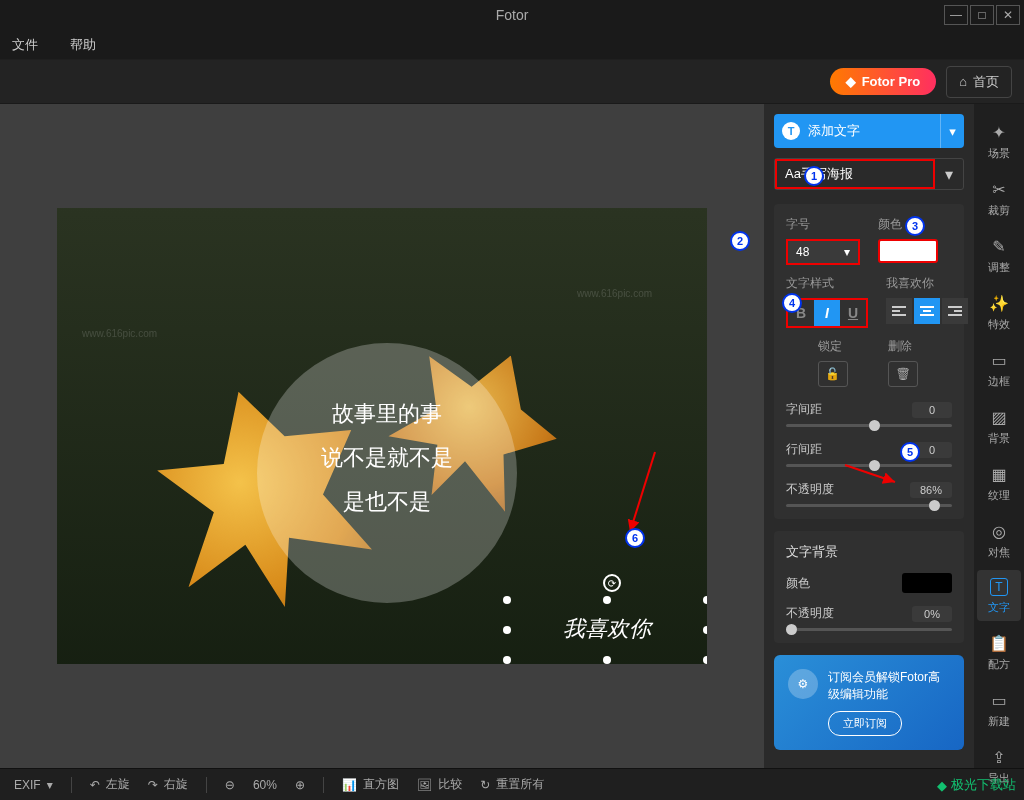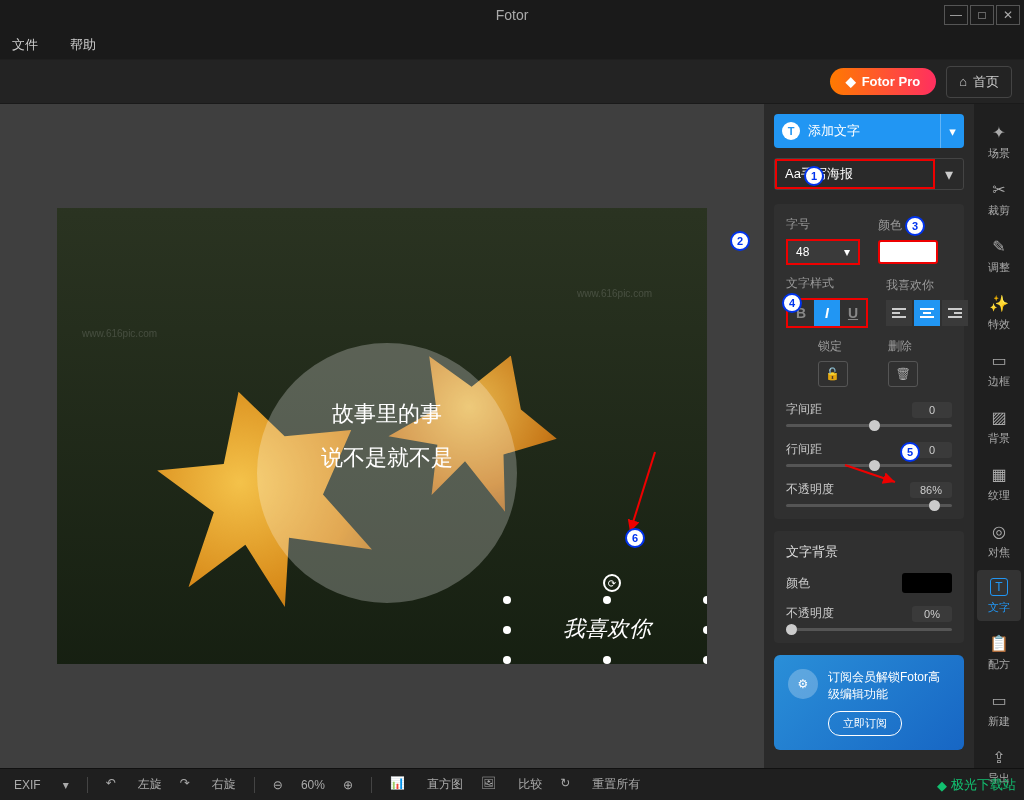--- a/index.html
+++ b/index.html
@@ -32,21 +32,21 @@
 .sel-text { position: absolute; width: 100%; text-align: center; top: 14px; color: #fff; font-size: 22px; font-family: "KaiTi", serif; font-style: italic; }
 .rotate-handle { position: absolute; left: 96px; top: -26px; width: 18px; height: 18px; border: 2px solid #fff; border-radius: 50%; display: flex; align-items: center; justify-content: center; color: #fff; font-size: 10px; }
 .watermark { position: absolute; color: rgba(255,255,255,0.15); font-size: 10px; }
 
 
 .right-panel { width: 210px; background: #2a2a2a; padding: 10px 10px; overflow-y: auto; }
 .add-text-btn { background: #2196f3; color: #fff; padding: 8px; border-radius: 4px; display: flex; align-items: center; gap: 8px; font-size: 13px; margin-bottom: 10px; position: relative; }
 .add-text-btn .arrow { position: absolute; right: 0; top: 0; bottom: 0; width: 24px; border-left: 1px solid rgba(255,255,255,0.3); display: flex; align-items: center; justify-content: center; }
 .font-dropdown { border: 2px solid #e00; padding: 4px 8px; display: flex; align-items: center; justify-content: space-between; font-size: 13px; color: #fff; margin-bottom: 14px; position: relative; }
 .panel-section { background: #303030; padding: 12px; border-radius: 4px; margin-bottom: 12px; font-size: 12px; }
-.panel-row { display: flex; gap: 18px; margin-bottom: 8px; align-items: center; }
+.panel-row { display: flex; gap: 18px; margin-bottom: 8px; }
 .panel-col { flex: 1; }
 .panel-label { color: #999; font-size: 12px; margin-bottom: 6px; display: block; }
 .size-dropdown { border: 2px solid #e00; padding: 4px 8px; display: flex; align-items: center; justify-content: space-between; color: #fff; background: #3a3a3a; font-size: 12px; }
 .color-swatch { width: 60px; height: 24px; background: #fff; border: 2px solid #e00; border-radius: 3px; }
 .style-btns { display: flex; gap: 0; border: 2px solid #e00; width: fit-content; }
 .style-btn { width: 26px; height: 26px; display: flex; align-items: center; justify-content: center; color: #888; font-size: 14px; font-weight: bold; }
 .style-btn.active { background: #2196f3; color: #fff; }
 .align-btns { display: flex; gap: 0; }
 .align-btn { width: 26px; height: 26px; display: flex; align-items: center; justify-content: center; background: #3a3a3a; margin-right: 2px; }
 .align-btn.active { background: #2196f3; }
@@ -63,21 +63,21 @@
 .promo-btn { border: 1px solid #fff; border-radius: 12px; padding: 4px 14px; margin-top: 8px; font-size: 11px; display: inline-block; }
 
 
 .right-toolbar { width: 50px; background: #1f1f1f; display: flex; flex-direction: column; align-items: center; padding-top: 10px; gap: 4px; }
 .tool-item { width: 44px; padding: 8px 0 6px; display: flex; flex-direction: column; align-items: center; gap: 4px; color: #aaa; font-size: 11px; cursor: pointer; border-radius: 4px; }
 .tool-item.active { background: #333; color: #2196f3; }
 .tool-icon { width: 20px; height: 20px; display: flex; align-items: center; justify-content: center; font-size: 16px; }
 
 
 .bottombar { height: 32px; background: #1f1f1f; display: flex; align-items: center; padding: 0 14px; gap: 18px; font-size: 12px; color: #aaa; border-top: 1px solid #111; }
-.bb-item { display: flex; gap: 22px; }
+.bb-item { display: flex; align-items: center; gap: 6px; }
 .bb-sep { width: 1px; height: 16px; background: #444; }
 
 
 .annot { position: absolute; width: 20px; height: 20px; border: 2px solid #0033ee; background: #fff; color: #0033ee; border-radius: 50%; display: flex; align-items: center; justify-content: center; font-size: 11px; font-weight: bold; z-index: 100; }
 .red-arrow { position: absolute; z-index: 99; pointer-events: none; }
 
 .align-lines { display:flex; flex-direction:column; gap:2px; width:14px; }
 .align-lines span { height:2px; background:#ccc; }
 
 .footer-watermark { position: absolute; right: 8px; bottom: 6px; font-size: 13px; color: #12c070; display: flex; align-items: center; gap: 4px; z-index: 200; }
@@ -113,20 +113,21 @@
 <div class="main">
 
   <div class="canvas-area">
     <div class="canvas">
       <div class="leaf1"></div>
       <div class="leaf2"></div>
       <div class="circle-overlay"></div>
       <div class="poem">
         <div>故事里的事</div>
         <div>说不是就不是</div>
+        <div>是也不是</div>
       </div>
       <span class="watermark" style="left:25px; top:120px;">www.616pic.com</span>
       <span class="watermark" style="left:520px; top:80px;">www.616pic.com</span>
 
       <div class="text-selection">
         <div class="rotate-handle">⟳</div>
         <div class="sel-handle" style="left:-4px; top:-4px;"></div>
         <div class="sel-handle" style="left:96px; top:-4px;"></div>
         <div class="sel-handle" style="right:-4px; top:-4px;"></div>
         <div class="sel-handle" style="left:-4px; top:26px;"></div>

